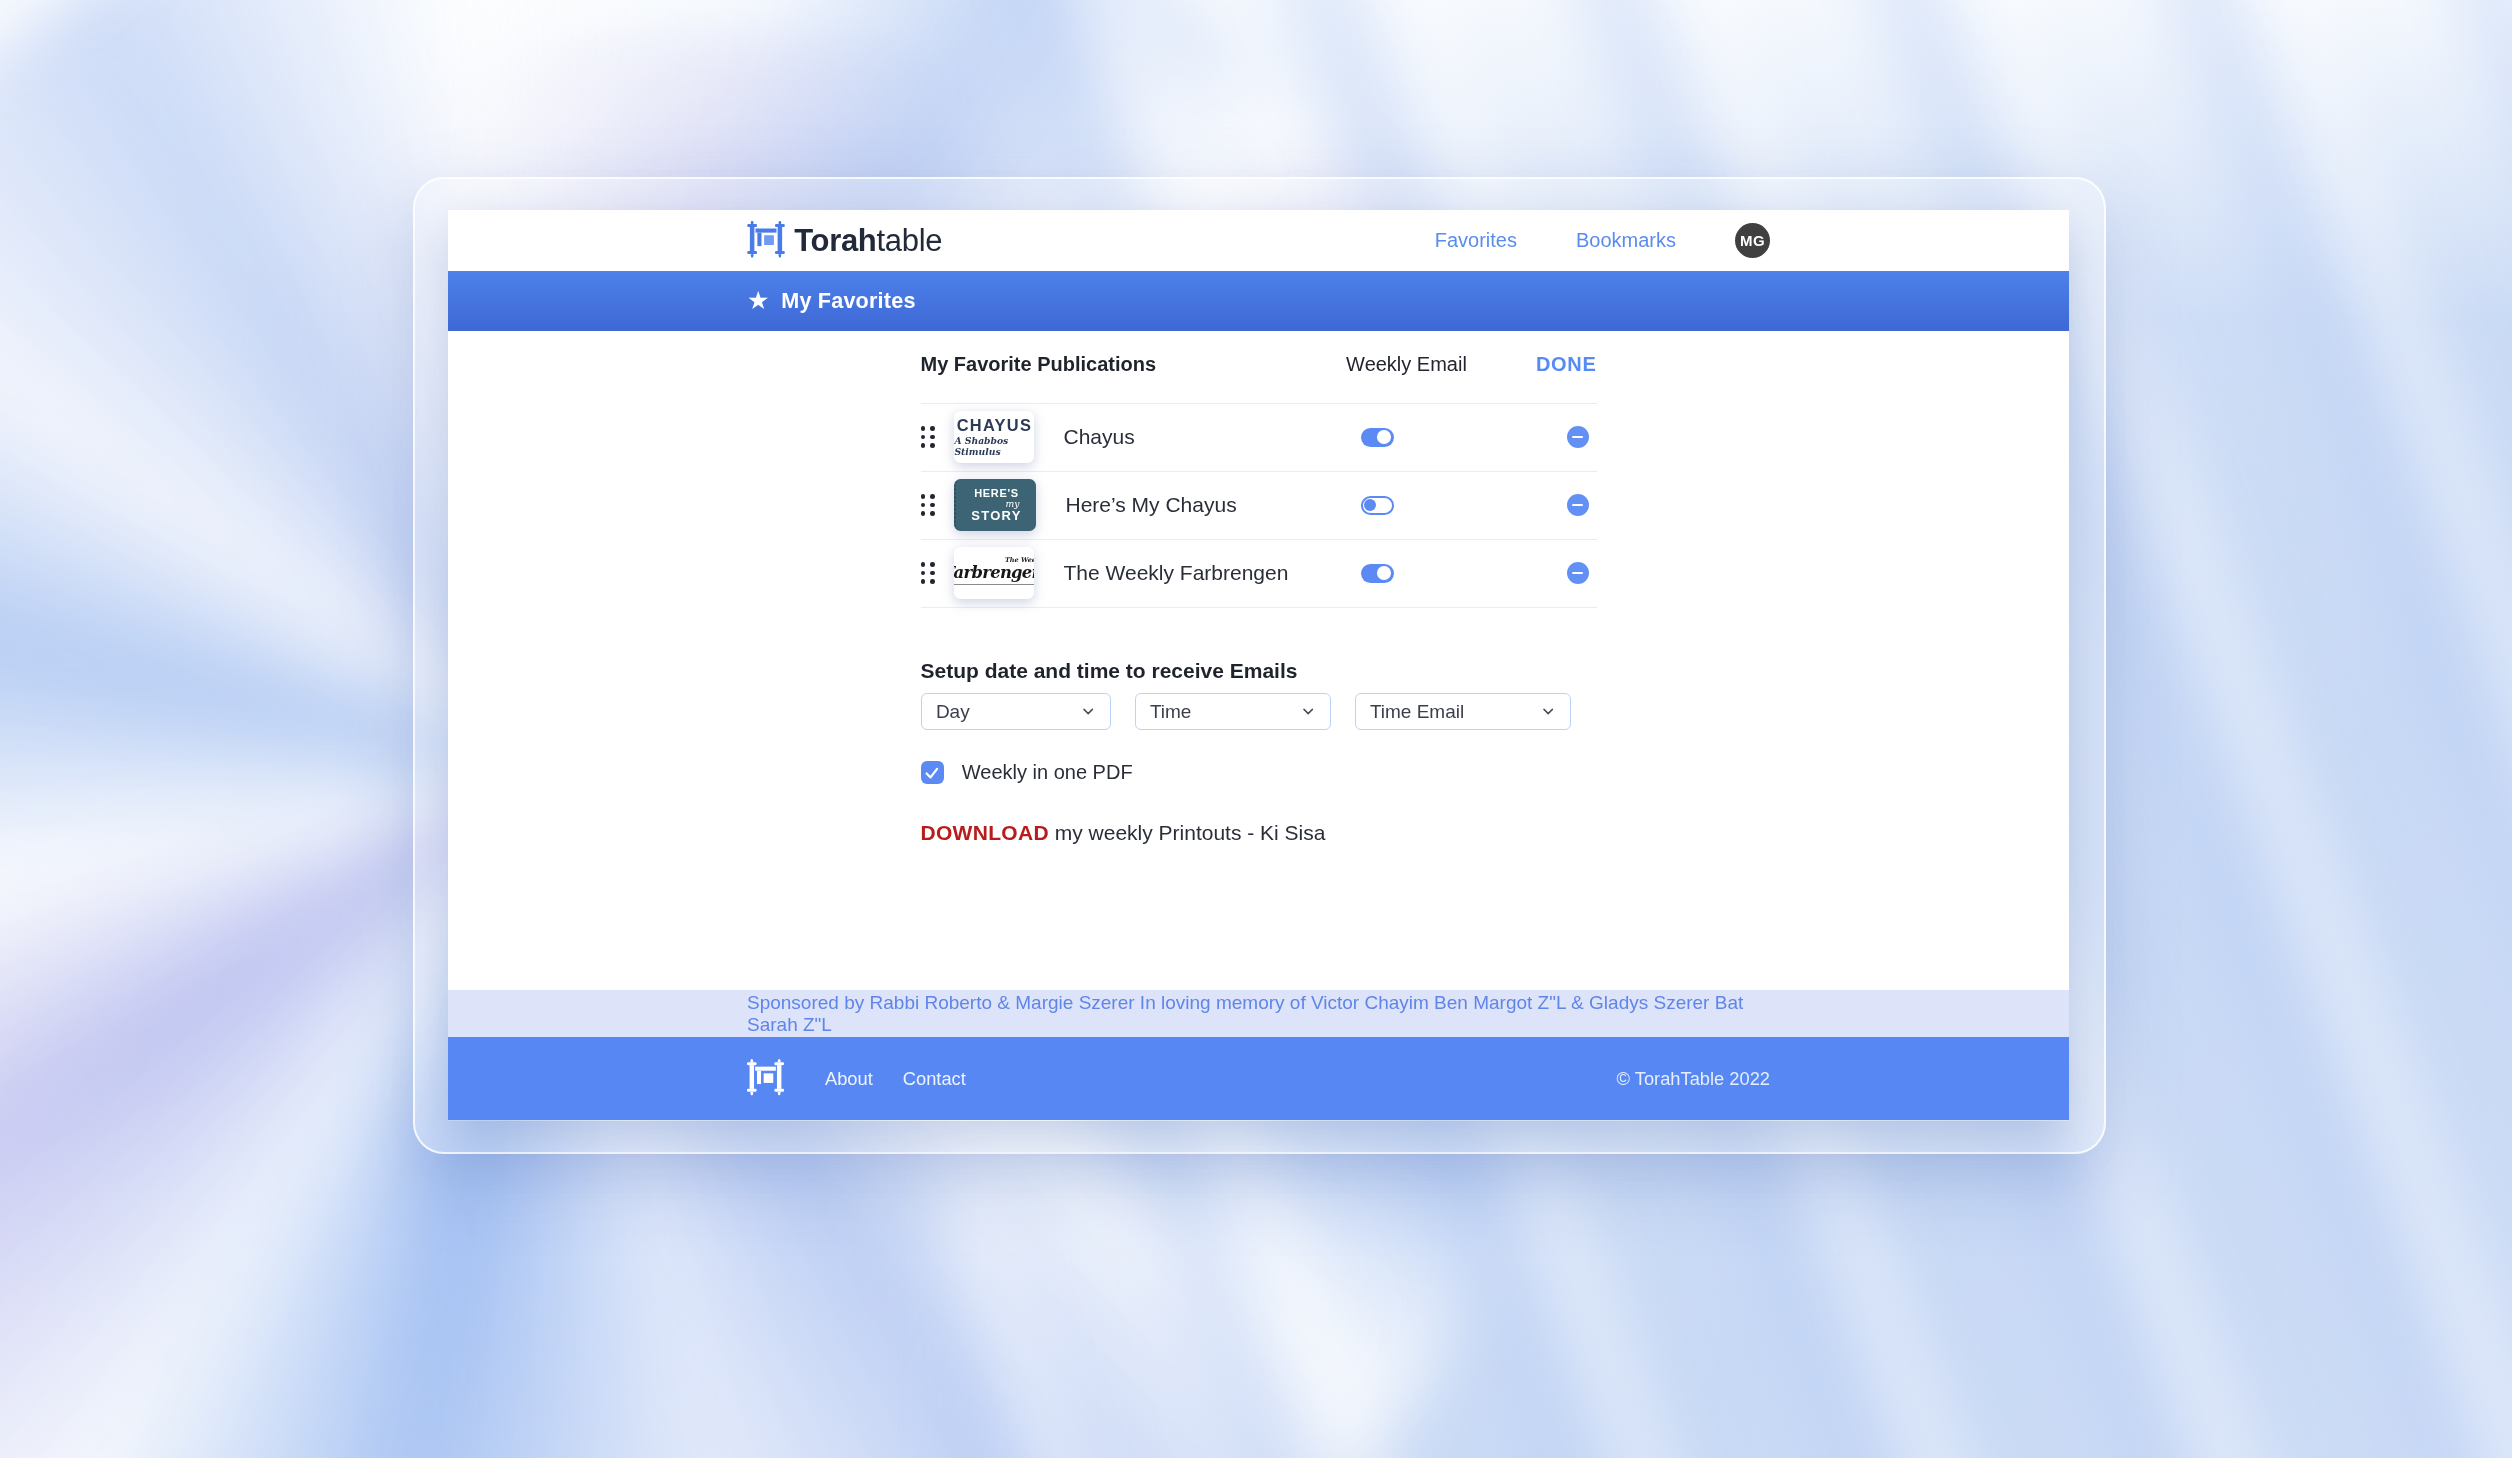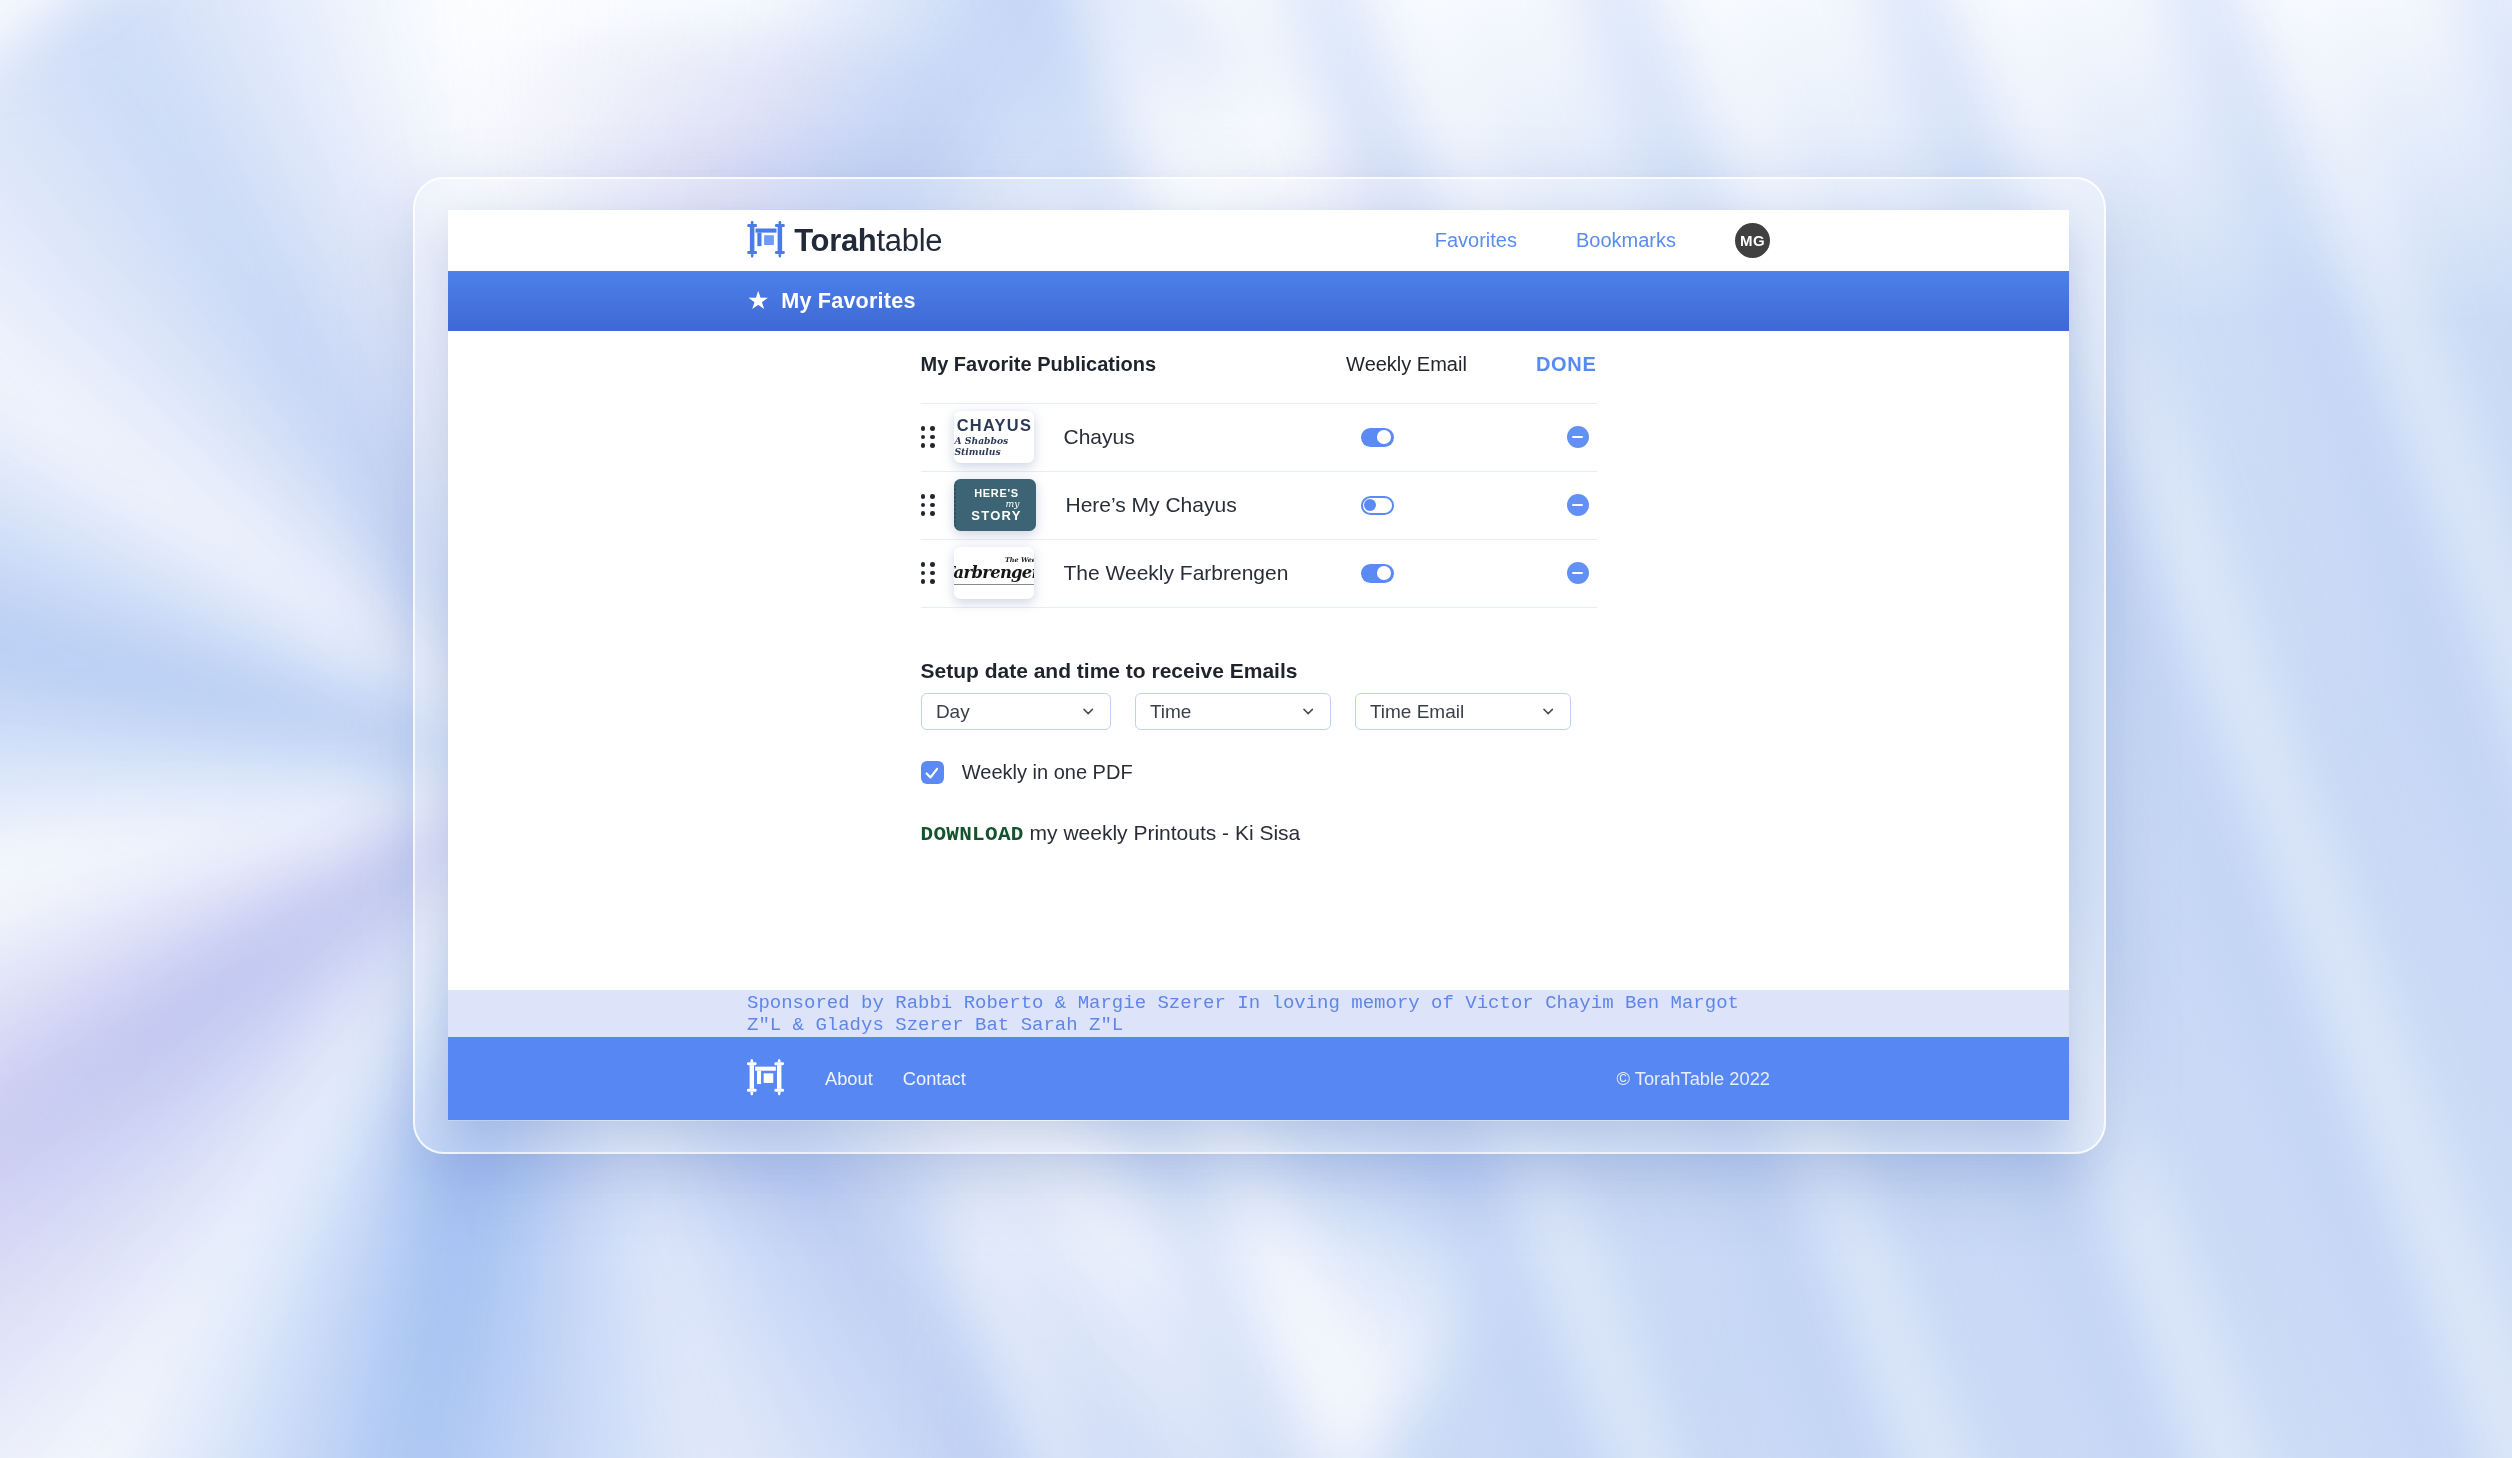--- a/index.html
+++ b/index.html
@@ -108,25 +108,25 @@
     display:flex;align-items:center;justify-content:space-between;padding:0 14.4px;box-sizing:border-box;cursor:pointer;}
   .select span{font-size:19px;color:#3a3f4a;}
   .sel-day{width:190px;}.sel-time{width:196px;}.sel-tz{width:216px;}
   .chev{width:14.4px;height:14.4px;}
 
   .combine-row{margin-top:31px;display:flex;align-items:center;gap:18.3px;}
   .checkbox{width:23px;height:23px;border-radius:5.9px;background:#5b8af5;display:flex;align-items:center;justify-content:center;cursor:pointer;}
   .combine-label{font-size:20px;color:#2a2e38;}
 
   .download-row{margin-top:37px;font-size:21px;color:#2a2e38;}
-  .download-link{font-weight:800;color:#14532d;letter-spacing:0.3px;cursor:pointer;font-family:Liberation Mono, monospace;}
+  .download-link{font-weight:800;color:#b91c1c;letter-spacing:0.3px;cursor:pointer;}
 
   
   .sponsor{height:47px;background:#dde4f9;display:flex;align-items:center;}
-  .sponsor-text{font-size:19px;color:#5f85e9;font-family:Liberation Mono, monospace;}
+  .sponsor-text{font-size:19px;color:#5f85e9;}
   .footer{height:83px;background:#5787f3;display:flex;align-items:center;}
   .footer-icon{width:37px;height:39px;display:block;}
   .footer-links{display:flex;gap:30px;margin-left:41px;}
   .footer-link{font-size:18.3px;color:#eef3ff;cursor:pointer;}
   .copyright{margin-left:auto;font-size:18.3px;color:rgba(255,255,255,.85);}
 </style>
 </head>
 <body>
 
 <div class="bg-layer bg-topglow"></div>

